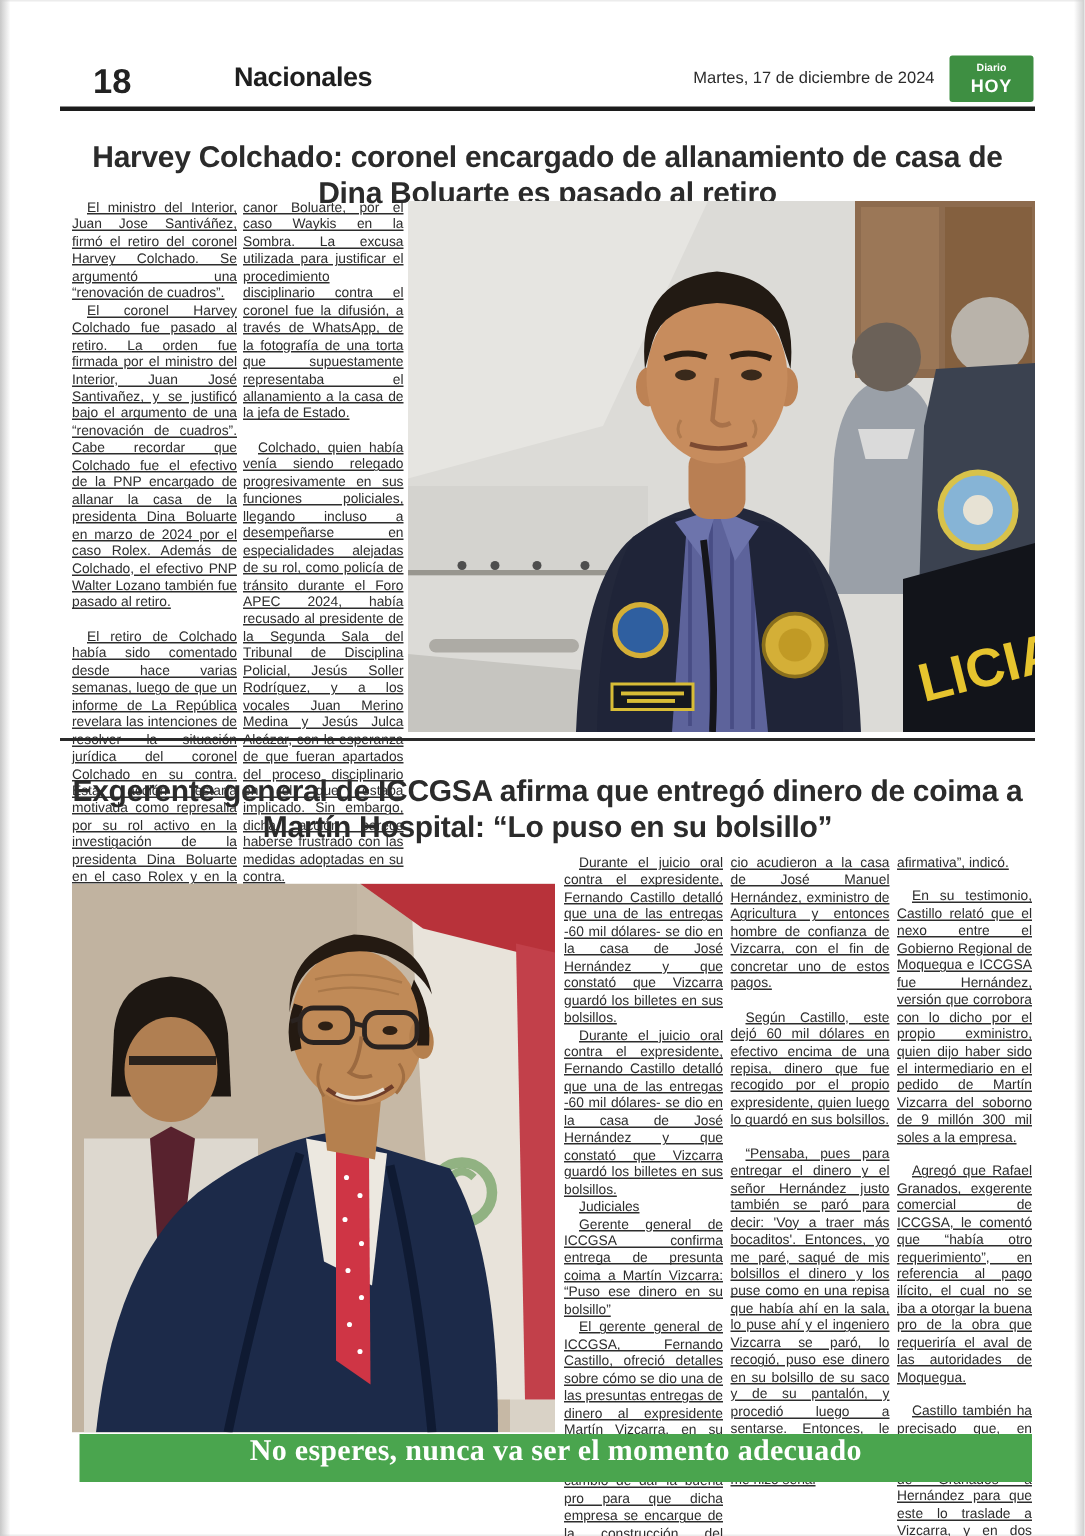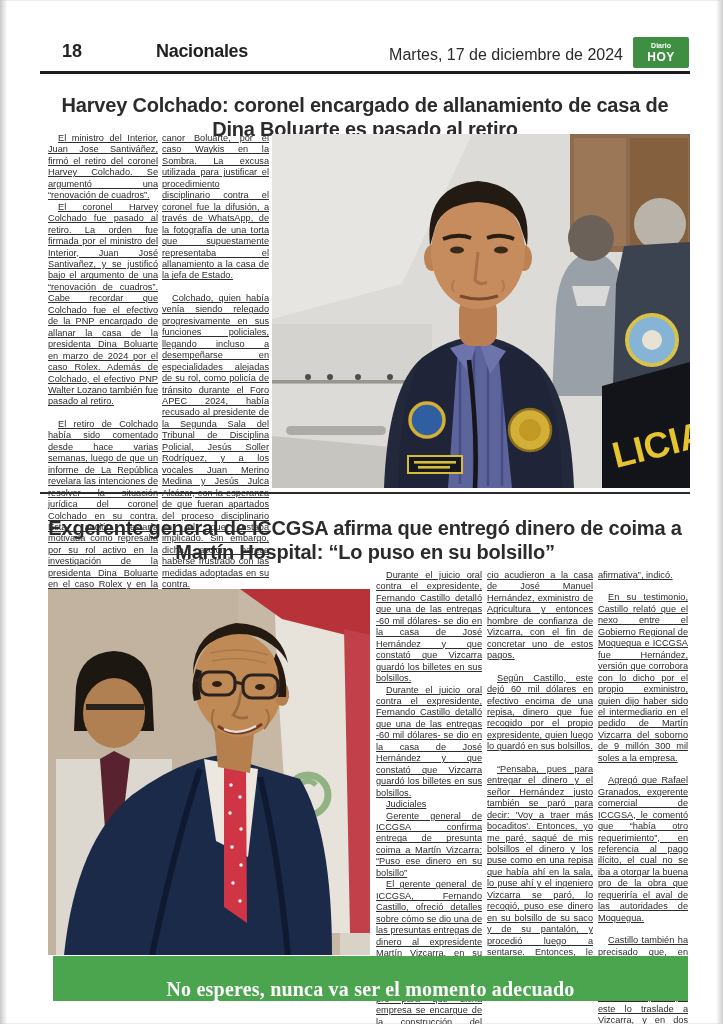--- a/index.html
+++ b/index.html
@@ -7,23 +7,23 @@
     position:relative;width:723px;height:1024px;background:#ffffff;
     margin:0 auto;overflow:hidden;
     font-family:"Liberation Sans", sans-serif;color:#2e2e2e;
     box-shadow:inset 0 0 0 1px #ececec;
   }
   .edge{position:absolute;top:0;bottom:0;width:7px;pointer-events:none;}
   .edge.left{left:0;background:linear-gradient(to right,#c9c9c9,rgba(255,255,255,0));}
   .edge.right{right:0;background:linear-gradient(to left,#cfcfcf,rgba(255,255,255,0));}
 
   
-  .page-num{position:absolute;left:62px;top:41px;font-size:18px;font-weight:bold;color:#222;}
+  .page-num{position:absolute;left:62px;top:41px;font-size:23px;font-weight:bold;color:#222;}
   .section{position:absolute;left:108px;top:41px;font-size:18px;font-weight:bold;color:#1f1f1f;letter-spacing:-0.3px;margin-left:48px;}
-  .date{position:absolute;right:100px;top:46px;font-size:16px;color:#2b2b2b;}
+  .date{position:absolute;right:100px;top:46px;font-size:11px;color:#2b2b2b;}
   .logo{
     position:absolute;left:633px;top:37px;width:56px;height:31px;
     background:var(--logo-green,#3e8f42);border-radius:2px;
     display:flex;flex-direction:column;align-items:center;justify-content:center;
   }
   .logo-top{font-size:7px;font-weight:bold;color:#fff;line-height:7px;margin-top:1px;}
   .logo-main{font-size:12px;font-weight:bold;color:#fff;line-height:16px;letter-spacing:0.5px;}
   .rule{position:absolute;left:40px;top:71px;width:650px;height:2.5px;background:#1c1c1c;}
 
   
@@ -48,23 +48,23 @@
   .divider{position:absolute;left:40px;top:492px;width:650px;height:1.5px;background:#2a2a2a;}
 
   
   .photo{position:absolute;overflow:hidden;}
   #photo1{left:272px;top:134px;width:418px;height:354px;}
   #photo2{left:48px;top:589px;width:322px;height:366px;}
   .photo svg{display:block;width:100%;height:100%;}
 
   
   .banner{
-    position:absolute;left:53px;top:956px;width:635px;height:45px;
+    position:absolute;left:53px;top:956px;width:635px;height:32px;
     background:var(--banner-green,#4aa54e);
-    display:flex;align-items:flex-end;justify-content:center;
+    display:flex;align-items:flex-start;justify-content:center;
   }
   .banner span{
     font-family:"Liberation Serif", serif;font-weight:bold;font-size:20px;color:#fff;
     letter-spacing:0.2px;
   }
 </style>
 </head>
 <body>
 
 <div class="page">

